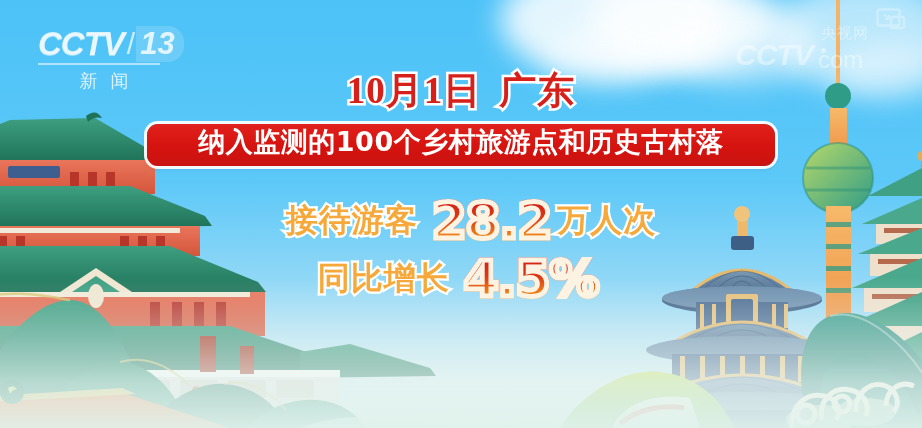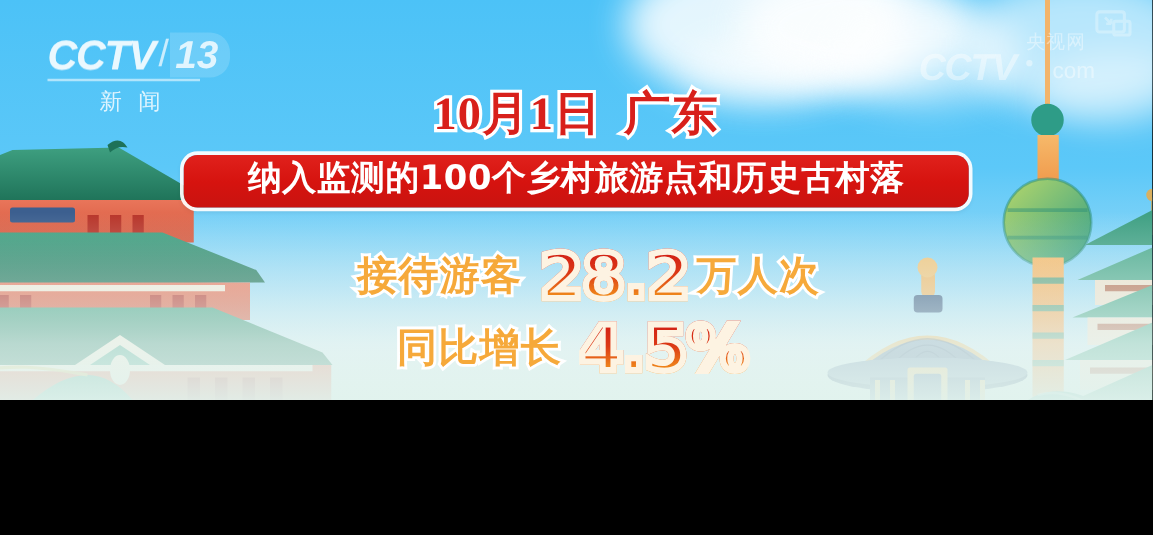--- a/index.html
+++ b/index.html
@@ -1,20 +1,20 @@
 <!DOCTYPE html>
 <html><head>
 <meta charset="utf-8">
 <style>
   html,body{margin:0;padding:0;background:#000;}
   body{font-family:"Liberation Sans","DejaVu Sans",sans-serif;}
 
   #stage{
     position:relative;
-    width:922px;height:320px;
+    width:922px;height:428px;
     overflow:hidden;
     background:linear-gradient(180deg,#4cc2f7 0%,#5cc8f8 42%,#9fdcf6 72%,#cfeaf0 88%,#d8eeea 100%);
   }
 
   
   .cloud{position:absolute;border-radius:50%;background:#ffffff;filter:blur(14px);pointer-events:none;}
   .cloud.c1{left:500px;top:-40px;width:230px;height:120px;opacity:.85;}
   .cloud.c2{left:590px;top:-26px;width:190px;height:96px;opacity:.8;}
   .cloud.c3{left:660px;top:6px;width:160px;height:78px;opacity:.55;}
   .cloud.c4{left:770px;top:-20px;width:190px;height:110px;opacity:.6;}
@@ -49,21 +49,21 @@
     color:rgba(255,255,255,.8);font-weight:500;
   }
 
   
   #watermark{position:absolute;left:735px;top:36px;width:160px;height:46px;opacity:.42;}
   #watermark .wm-cctv{
     position:absolute;left:0;top:2px;font-size:30px;font-weight:700;font-style:italic;
     color:#fff;letter-spacing:-1px;
   }
   #watermark .wm-dot{position:absolute;left:86px;top:12px;width:5px;height:5px;border-radius:50%;background:#fff;}
-  #watermark .wm-com{position:absolute;left:107px;top:10px;font-size:18px;color:#fff;font-weight:400;}
+  #watermark .wm-com{position:absolute;left:83px;top:10px;font-size:24px;color:#fff;font-weight:400;}
   #watermark .wm-cn{position:absolute;left:86px;top:-12px;font-size:15px;color:#fff;letter-spacing:1px;}
 
   
   #pip{position:absolute;right:16px;top:8px;width:30px;height:22px;opacity:.3;}
 
   
   #headline{
     position:absolute;left:0;right:0;top:66px;text-align:center;
     font-size:37px;font-weight:700;color:#d8201b;
     letter-spacing:1px;

